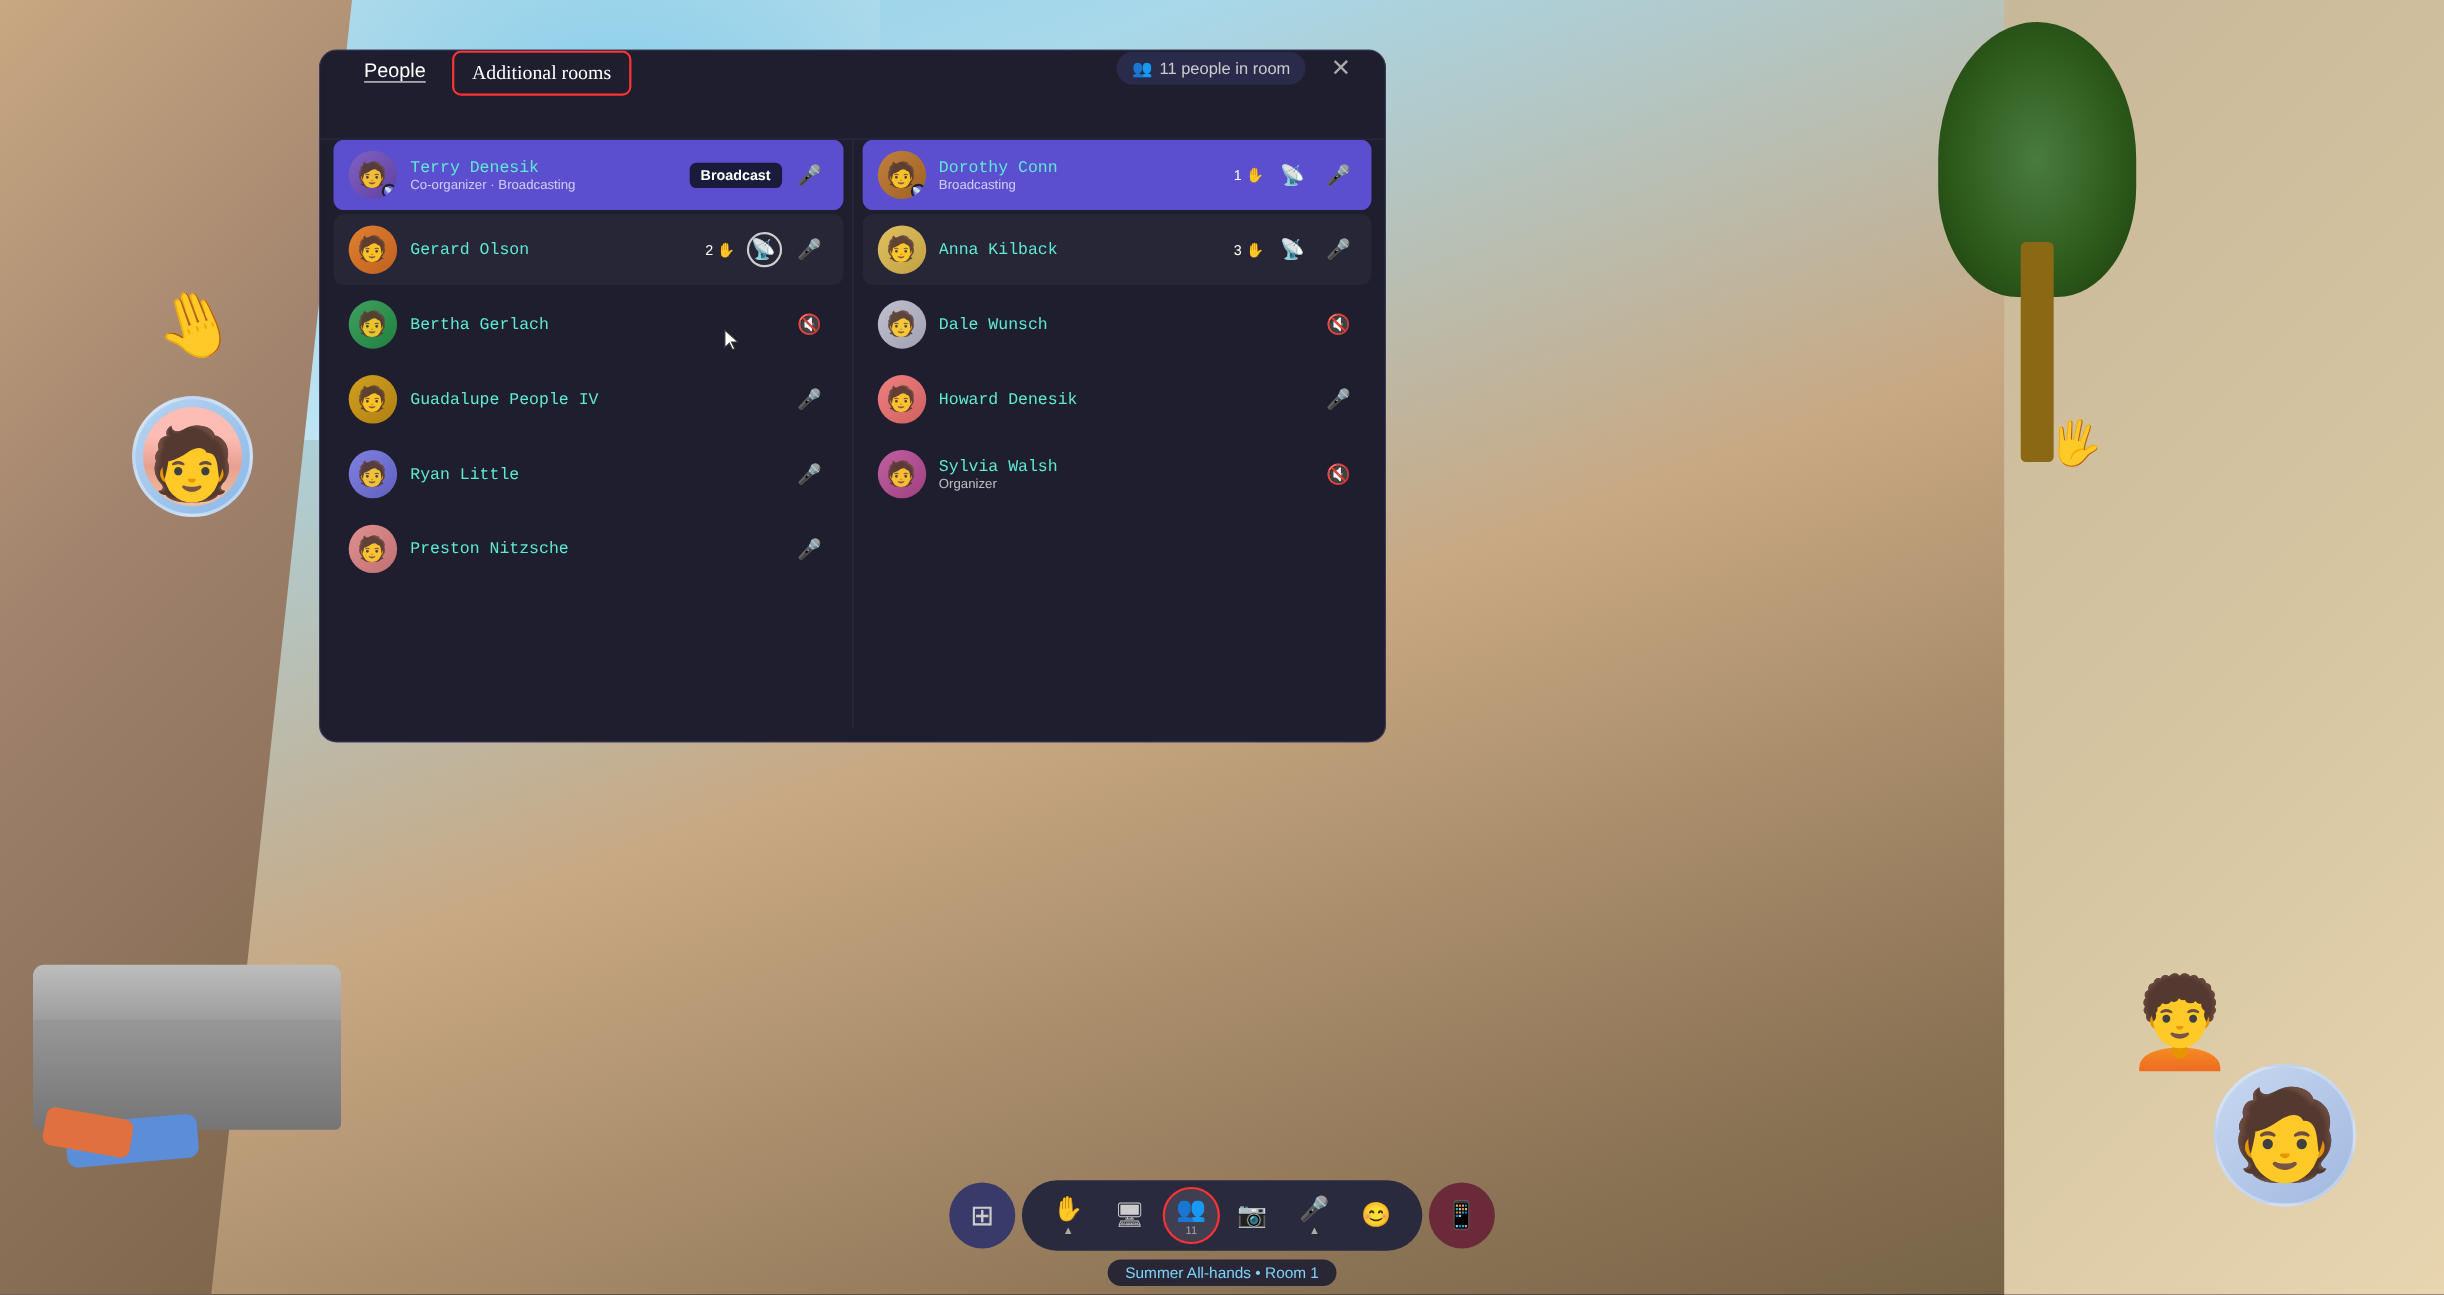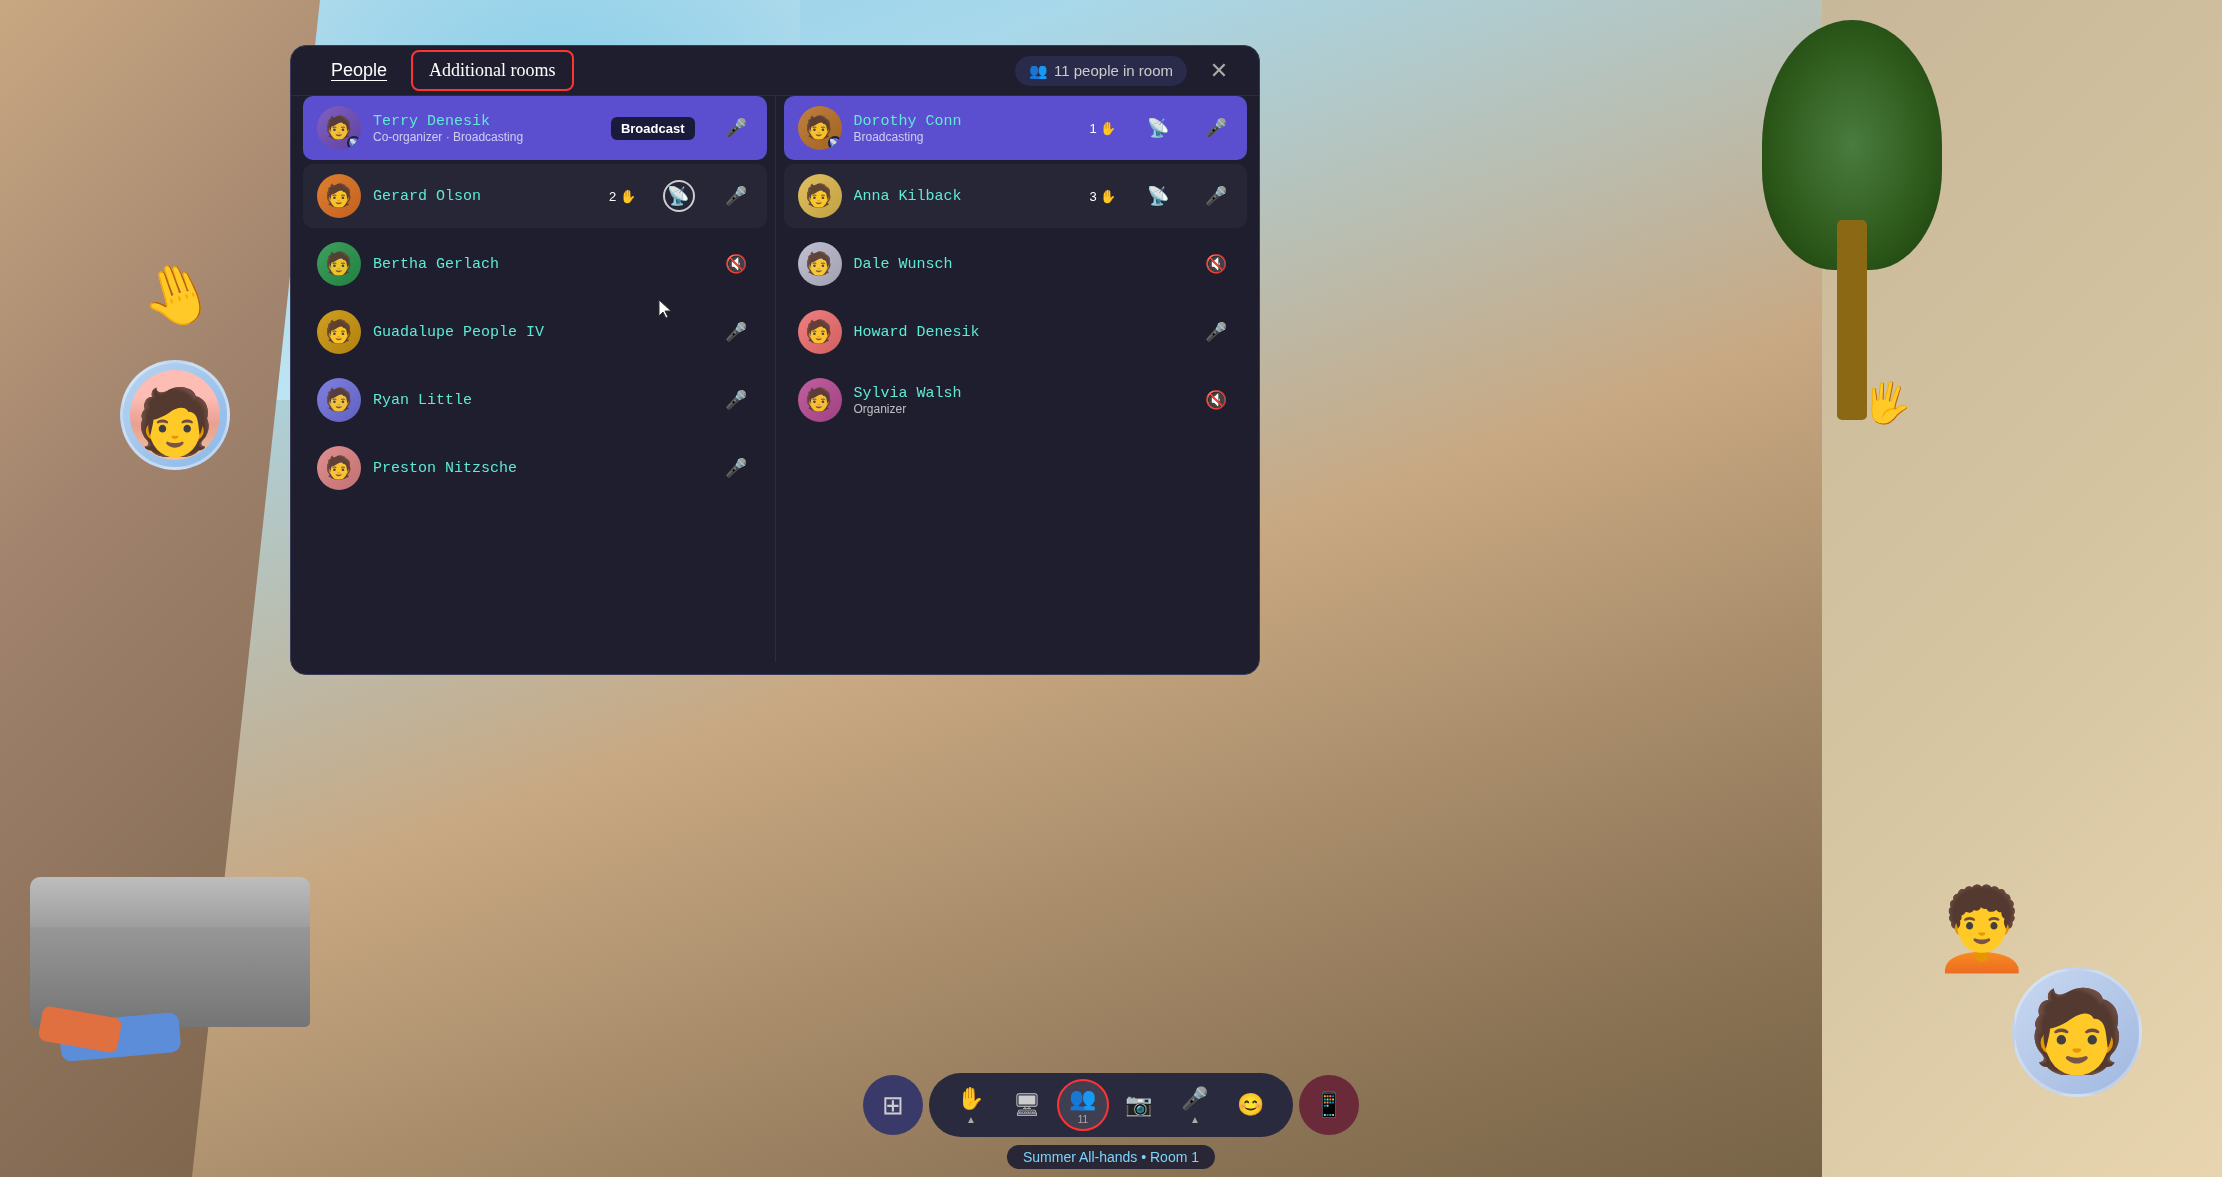--- a/index.html
+++ b/index.html
@@ -165,23 +165,23 @@
       border-radius: 16px;
       border: 1px solid #3a3a5a;
       display: flex;
       flex-direction: column;
       overflow: hidden;
     }
 
     
     .panel-header {
       display: flex;
-      align-items: center;
+      align-items: flex-start;
       padding: 0 24px;
-      height: 50px;
+      height: 81px;
       border-bottom: 1px solid #2a2a4a;
       flex-shrink: 0;
     }
 
     .tab {
       padding: 8px 16px;
       border-radius: 8px;
       cursor: pointer;
       font-size: 18px;
       color: #aaa;
@@ -313,21 +313,21 @@
       font-family: Liberation Mono, monospace;
     }
     .person-role {
       color: rgba(255,255,255,0.7);
       font-size: 12px;
     }
 
     .person-actions {
       display: flex;
       align-items: center;
-      gap: 26px;
+      gap: 10px;
       flex-shrink: 0;
     }
 
     .hand-count {
       display: flex;
       align-items: center;
       gap: 4px;
       color: #fff;
       font-size: 13px;
     }

